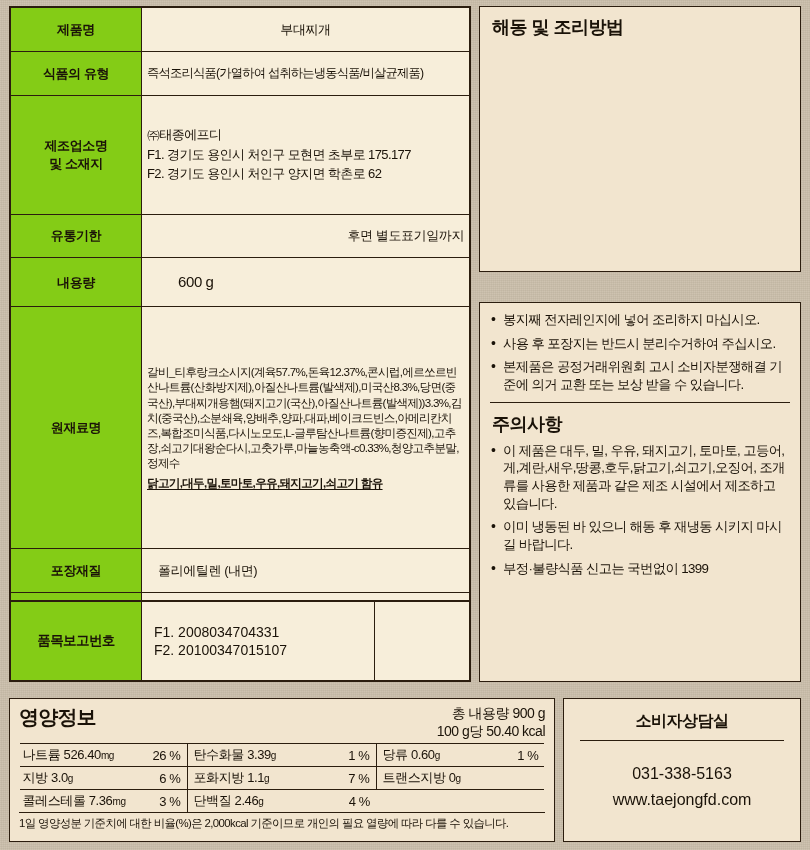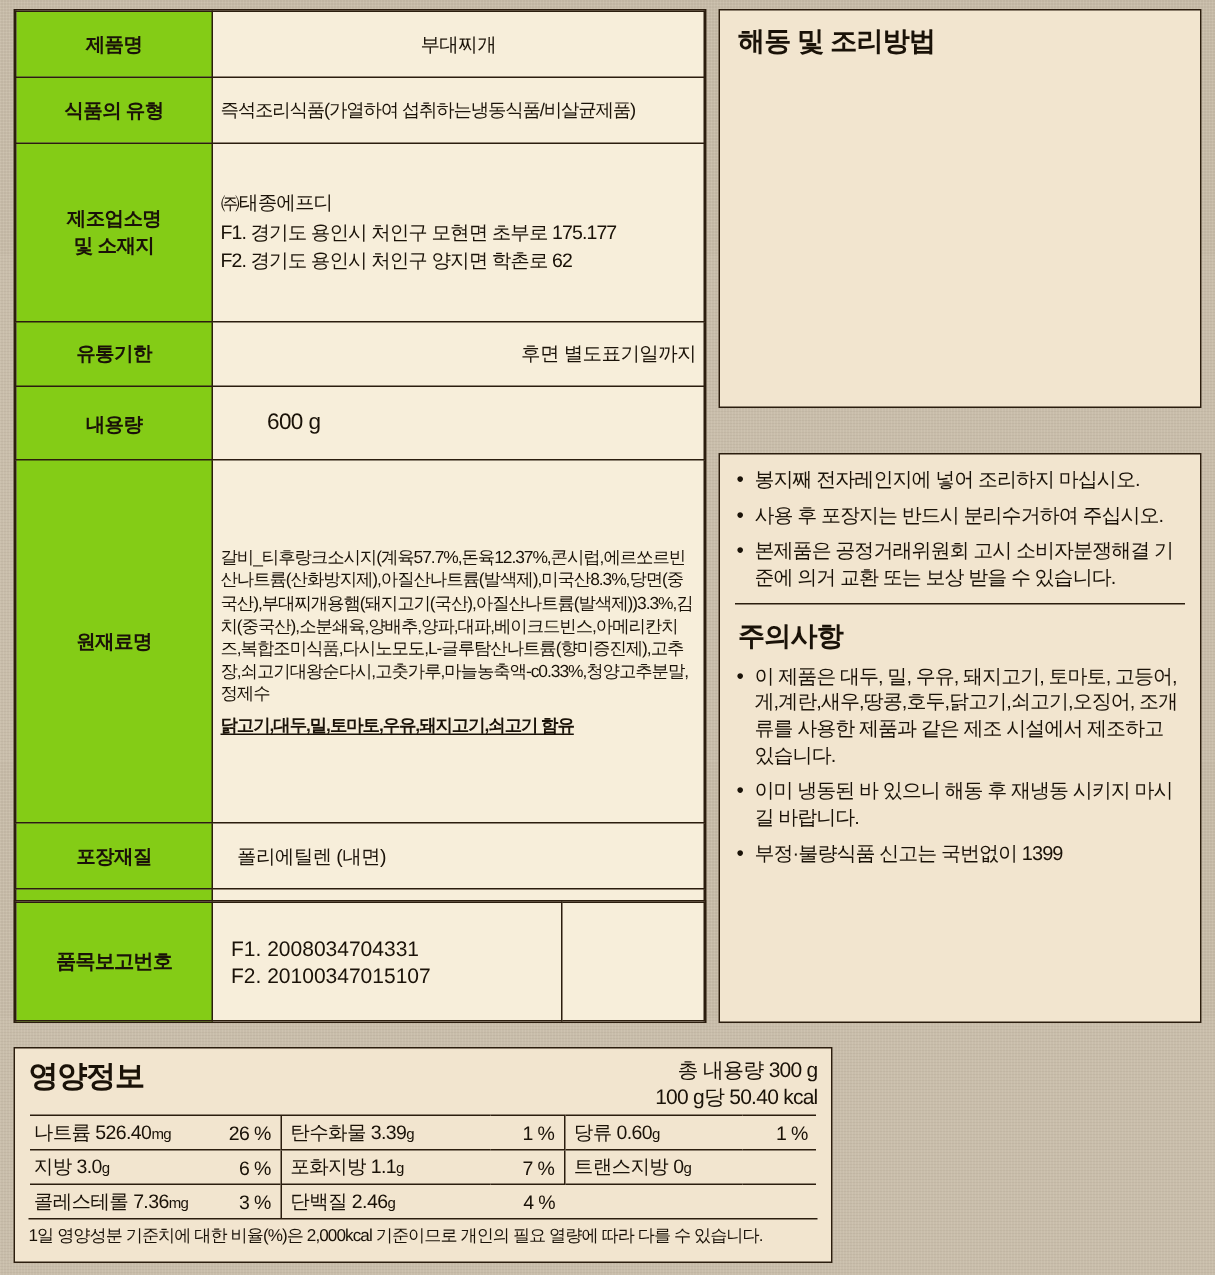--- a/index.html
+++ b/index.html
@@ -234,21 +234,21 @@
         <li>이미 냉동된 바 있으니 해동 후 재냉동 시키지 마시길 바랍니다.</li>
         <li>부정·불량식품 신고는 국번없이 1399</li>
       </ul>
     </div>
   </div>
 
   <div class="panel" id="nutrition-panel">
     <div class="nut-head">
       <div class="nut-title">영양정보</div>
       <div class="nut-head-right">
-        <div>총 내용량 300 g</div>
+        <div>총 내용량 900 g</div>
         <div>100 g당 50.40 kcal</div>
       </div>
     </div>
     <table class="nut">
       <tbody>
           <tr>
         <td style="width:110px;">
           <span>나트륨</span>
           <span>526.40</span><span class="sub">mg</span>
         </td>
@@ -293,14 +293,22 @@
         </td>
         <td class="pc">4 %</td>
         <td></td>
         <td class="pc"></td>
       </tr>
     </tbody>
       </table>
     <div class="nut-foot">1일 영양성분 기준치에 대한 비율(%)은 2,000kcal 기준이므로 개인의 필요 열량에 따라 다를 수 있습니다.</div>
   </div>
 
+  <div class="panel" id="consumer-panel">
+    <div class="cons-title">소비자상담실</div>
+    <hr class="cons-sep">
+    <div class="cons-body">
+      <div>031-338-5163</div>
+      <div>www.taejongfd.com</div>
+    </div>
+  </div>
 
 </div>
 
 </body></html>

